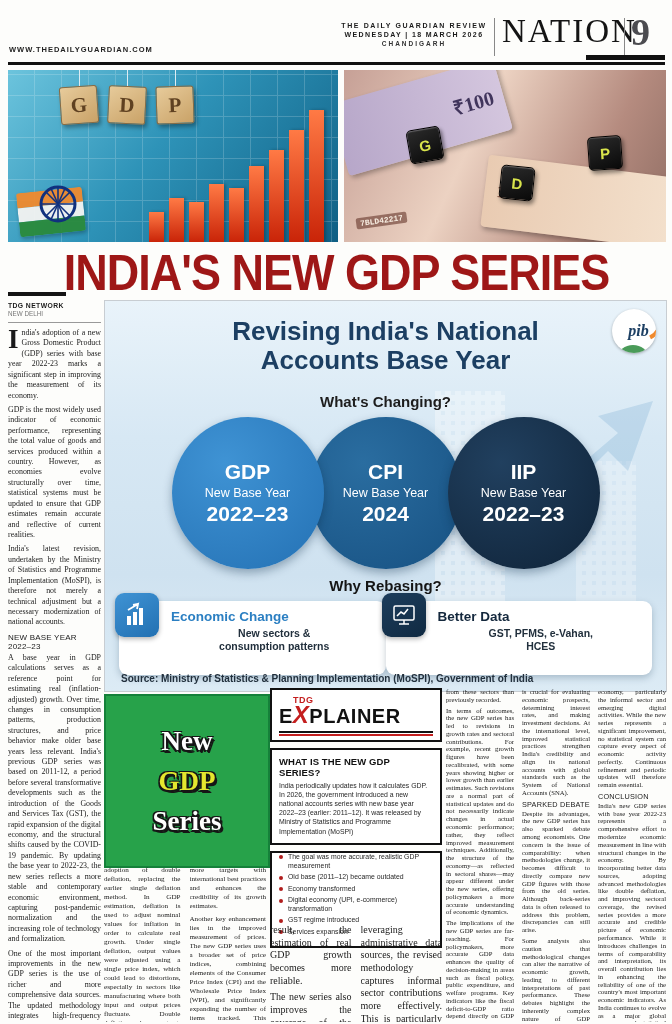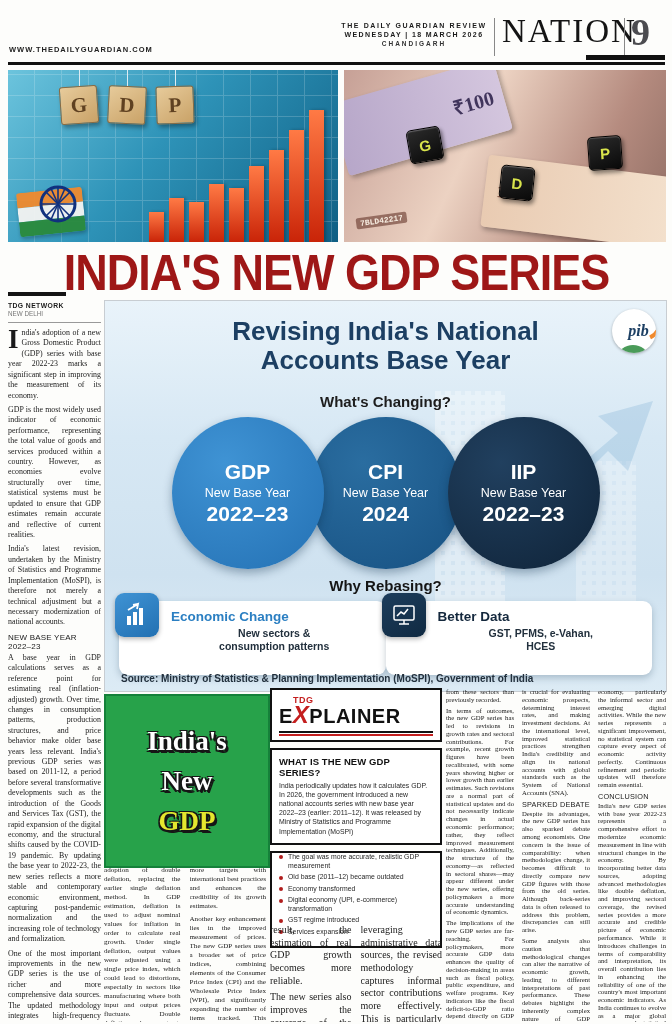--- a/index.html
+++ b/index.html
@@ -301,23 +301,23 @@
         </div>
         <div class="ctitle dark">Better Data</div>
         <div class="cdesc">GST, PFMS, e-Vahan,
 HCES</div>
       </div>
     </div>
     <div class="source">Source: Ministry of Statistics &amp; Planning Implementation (MoSPI), Government of India</div>
   </div>
 
   <div class="greenbox">
-    <div class="gline">India's</div>
     <div class="gline">New</div>
     <div class="gline yellow">GDP</div>
+    <div class="gline">Series</div>
   </div>
 
   <div class="explainer">
     <div class="exbox exlogo">
       <div class="extdg">TDG</div>
       <div class="exmain"><span>E</span><span class="redx">X</span><span>PLAINER</span></div>
       <div class="exrule1"></div>
       <div class="exrule2"></div>
     </div>
     <div class="exbox">

